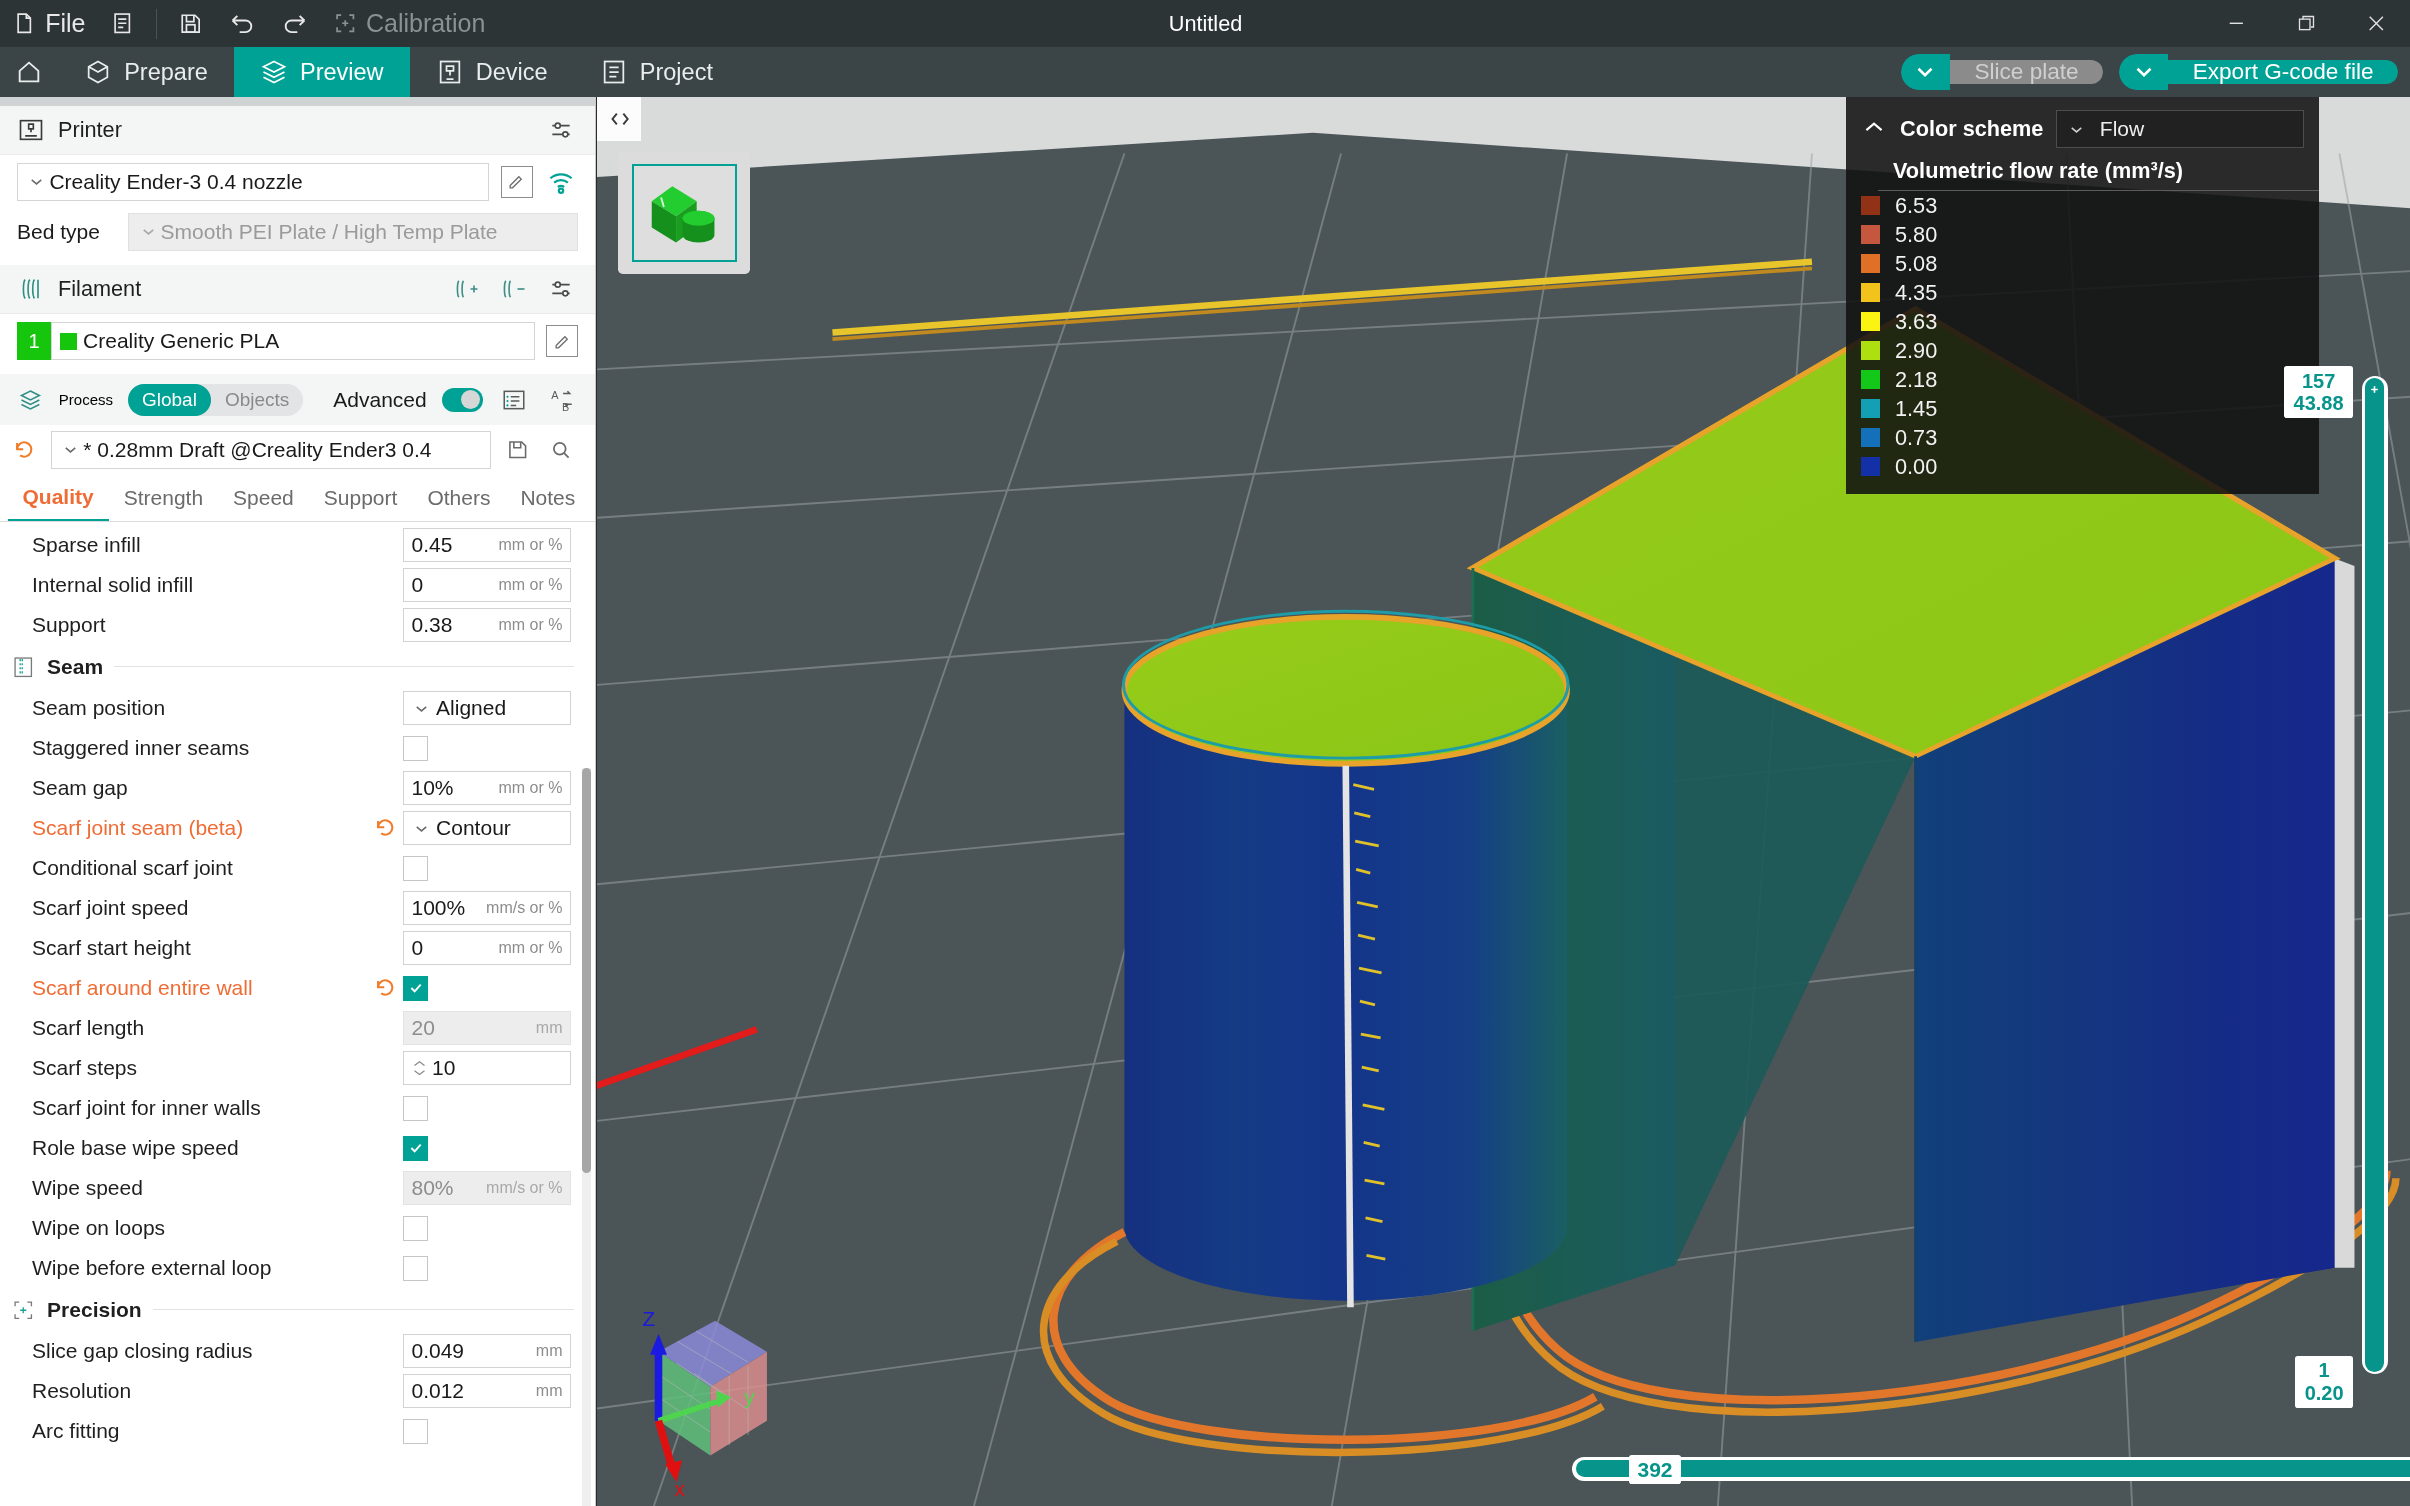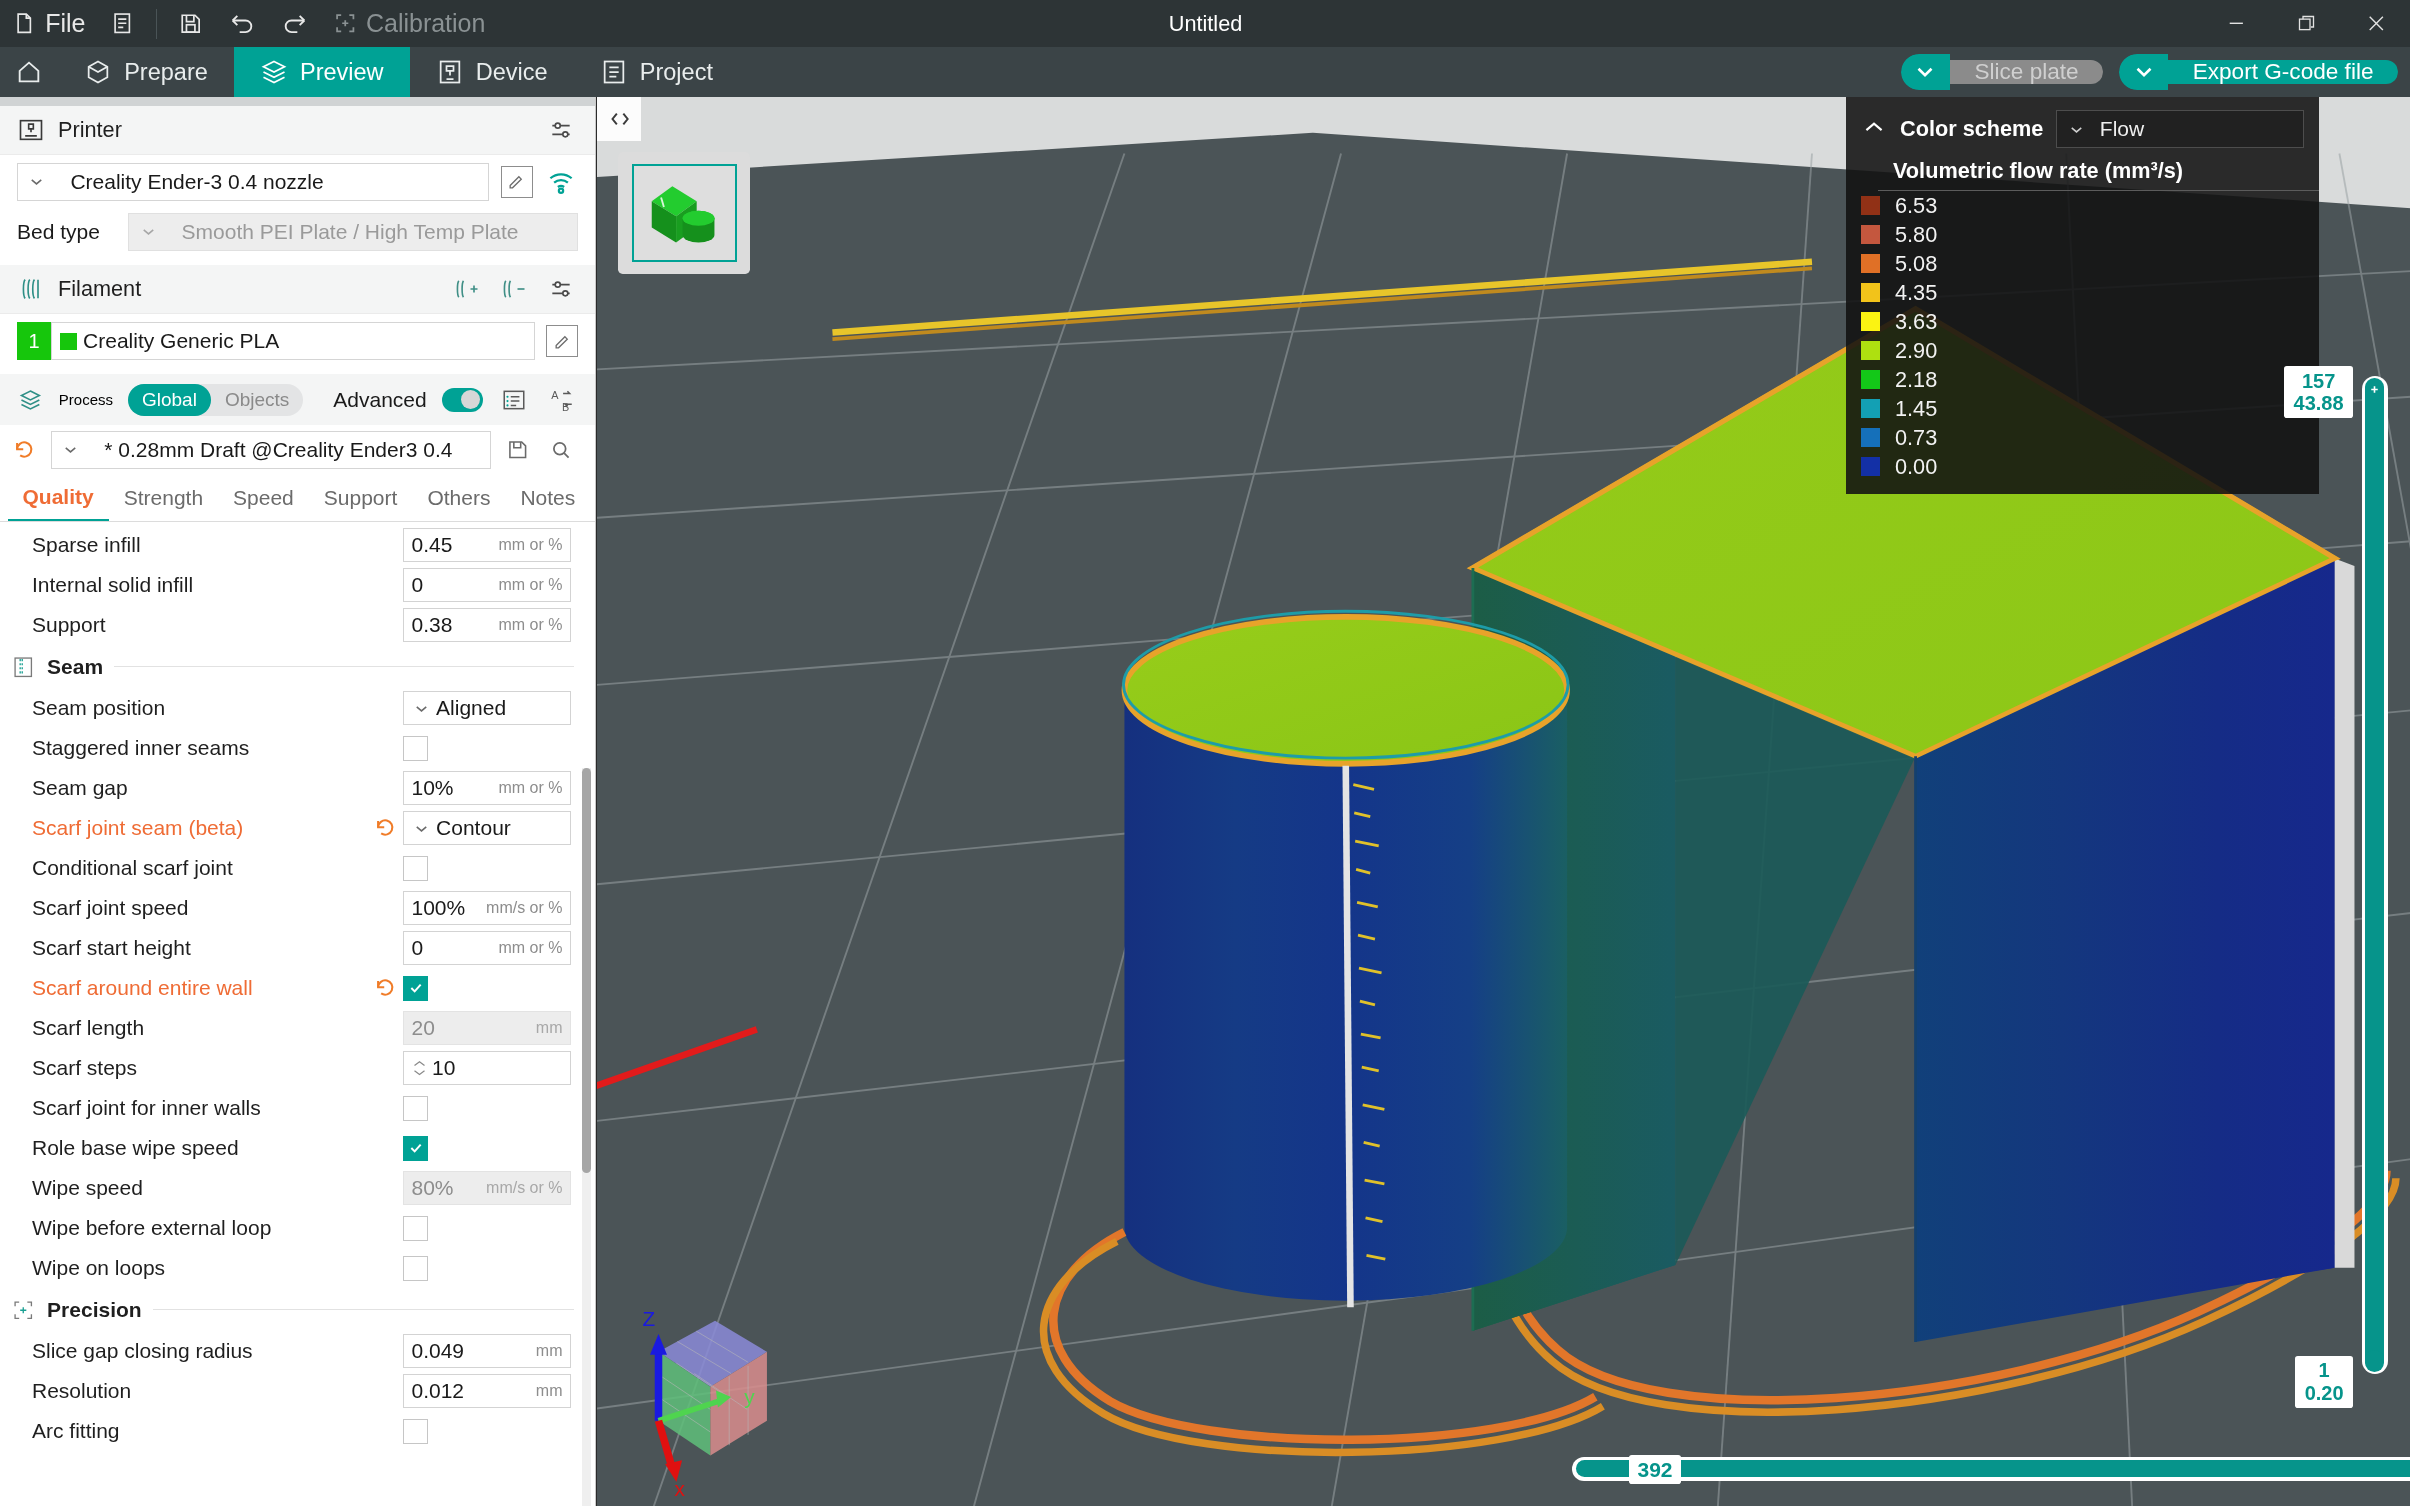--- a/index.html
+++ b/index.html
@@ -62,21 +62,21 @@
     background: #f4f5f5; padding: 0 17px; gap: 13px;
     border-bottom: 0.9px solid #ebebeb; }
   .sec-head .t { font-size: 21.7px; color: #1f1f1f; }
   .sec-head .sp { flex: 1; }
   .hd-icon { width: 34px; height: 34px; display: flex; align-items: center;
     justify-content: center; }
 
   .row { display: flex; align-items: center; padding: 0 17px; gap: 11.3px; }
   .combo {
     flex: 1; height: 38px; border: 0.9px solid #d5d5d5; background: #fff;
-    display: flex; align-items: center; gap: 24px; padding: 0 9.4px;
+    display: flex; align-items: center; gap: 3px; padding: 0 9.4px;
     font-size: 21px; color: #1a1a1a;
   }
   .combo.gray { background: #ededed; border-color: #e0e0e0; color: #9a9a9a; }
   .lbl { font-size: 21px; color: #1a1a1a; }
   .sq-btn { width: 32px; height: 32px; border: 1.4px solid #8d8d8d;
     display: flex; align-items: center; justify-content: center; }
 
   .fil-row { display: flex; align-items: center; padding: 0 17px; gap: 0; }
   .fil-num { width: 34px; height: 38px; background: #16c60c; color: #fff;
     display: flex; align-items: center; justify-content: center;
@@ -647,28 +647,28 @@
           <span class="sname">Wipe speed</span>
           <span class="reset-ic"></span>
           <div class="sctl">
             <div class="inp gray">
               <span>80%</span>
               <span class="unit">mm/s or %</span>
             </div>
           </div>
         </div>
         <div class="srow">
+          <span class="sname">Wipe on loops</span>
+          <span class="reset-ic"></span>
+          <div class="sctl">
+            <div class="chk"></div>
+          </div>
+        </div>
+        <div class="srow">
           <span class="sname">Wipe before external loop</span>
-          <span class="reset-ic"></span>
-          <div class="sctl">
-            <div class="chk"></div>
-          </div>
-        </div>
-        <div class="srow">
-          <span class="sname">Wipe on loops</span>
           <span class="reset-ic"></span>
           <div class="sctl">
             <div class="chk"></div>
           </div>
         </div>
         <div class="grp">
           <svg width="24.5" height="24.5" viewBox="0 0 24 24" fill="none" stroke="#7a7a7a" stroke-width="1.3">
             <path d="M4 8V4h4M16 4h4v4M20 16v4h-4M8 20H4v-4"></path>
             <path d="M12 9v6M9 12h6" stroke="#19a093"></path>
           </svg>

